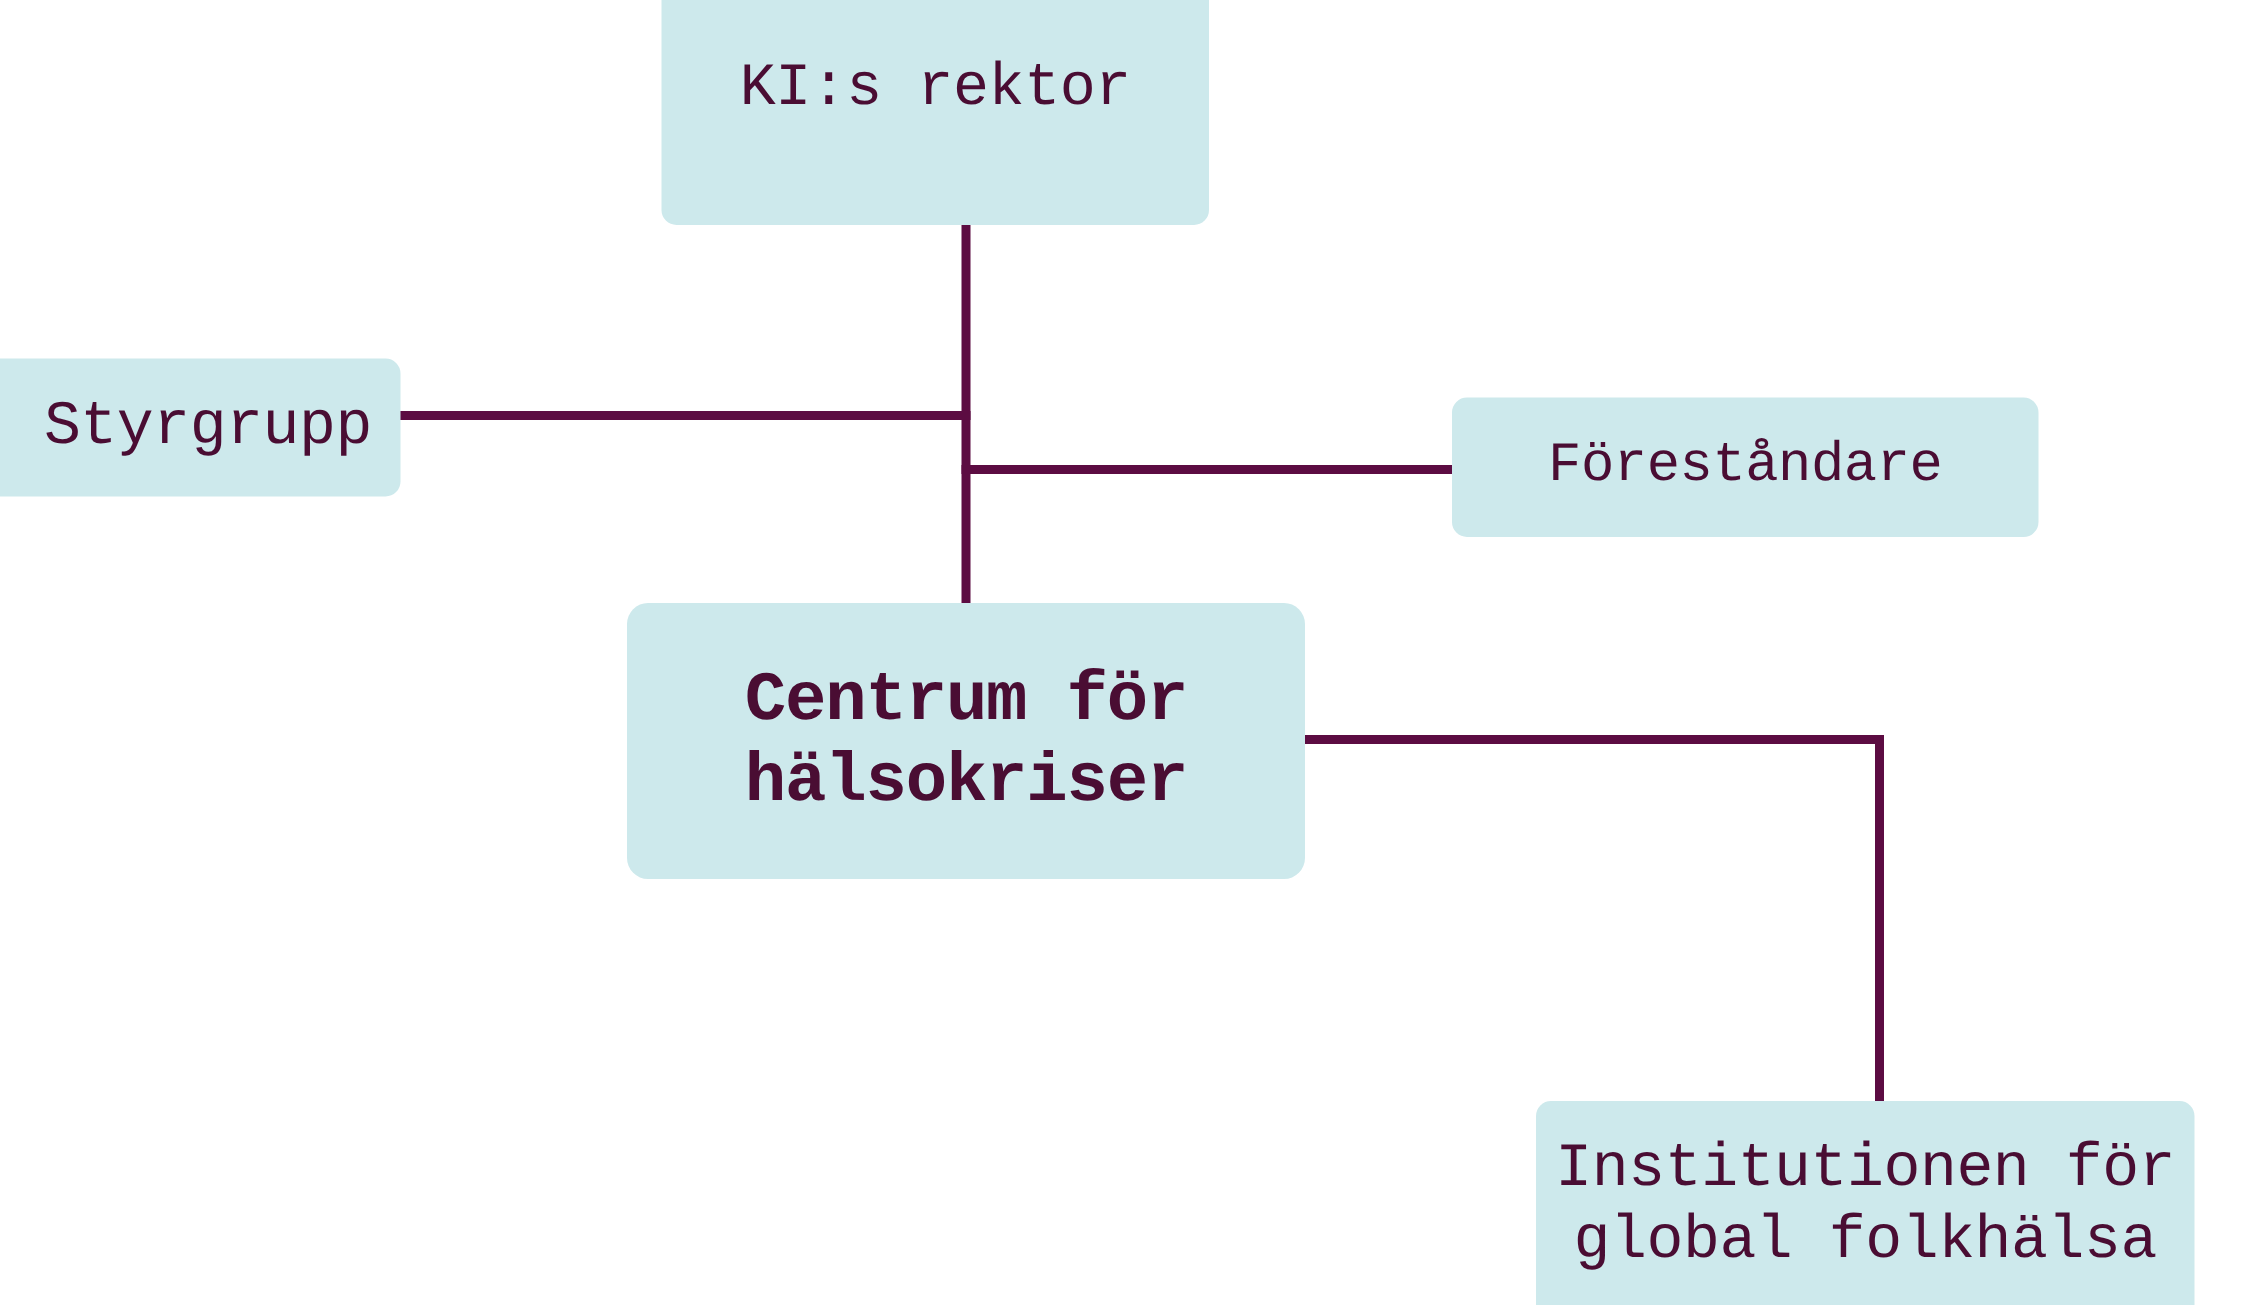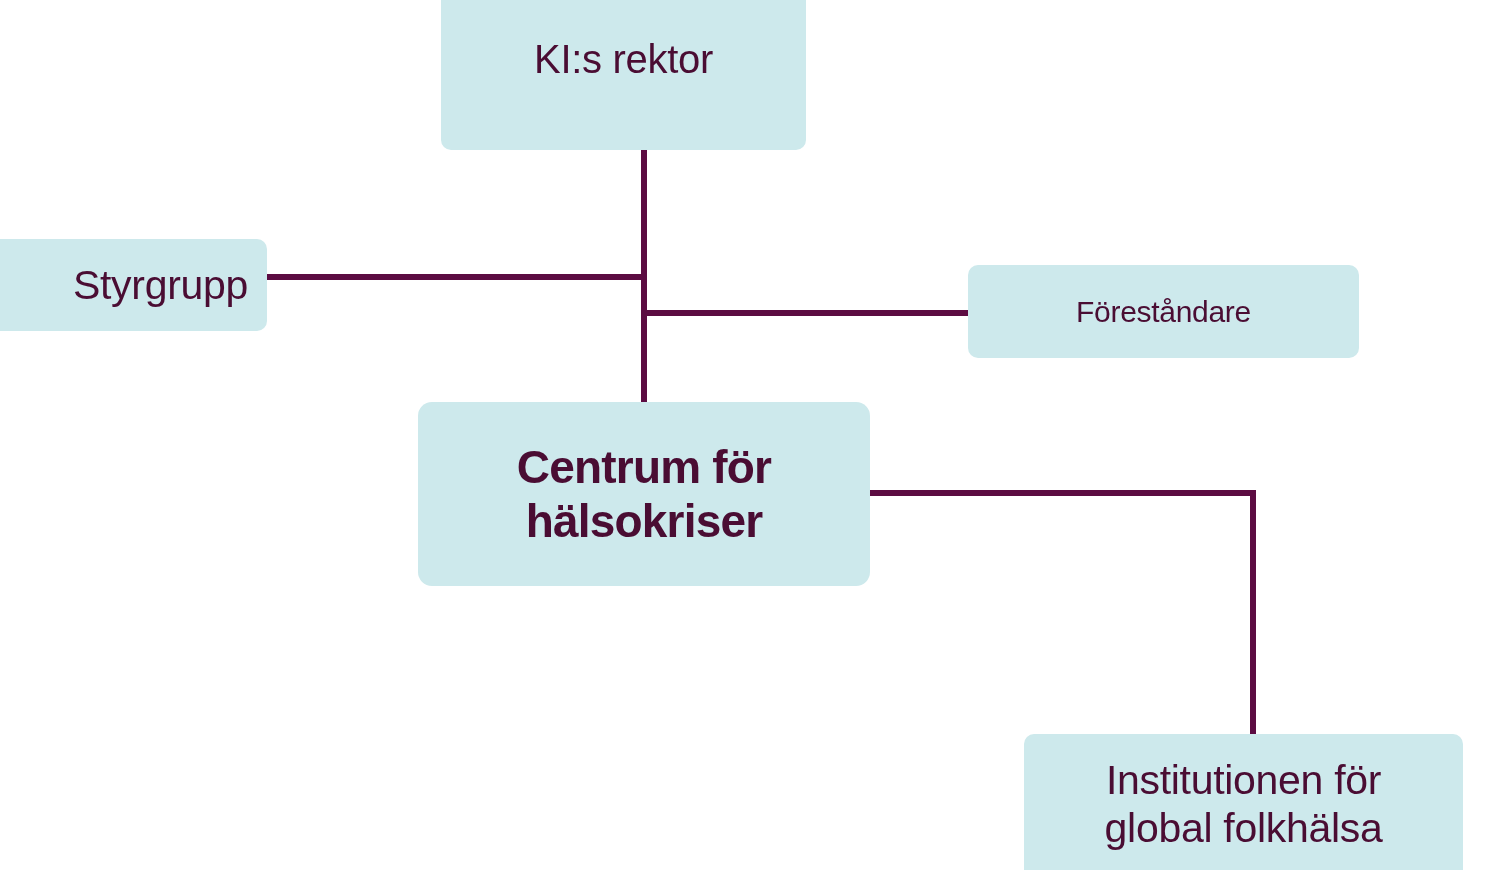--- a/index.html
+++ b/index.html
@@ -6,21 +6,21 @@
     margin: 0;
     padding: 0;
     background: #ffffff;
   }
   #canvas {
     position: relative;
     width: 1500px;
     height: 870px;
     background: #ffffff;
     overflow: hidden;
-    font-family: Liberation Sans, sans-serif;
+    font-family: Liberation Mono, monospace;
   }
 
   
   .line {
     position: absolute;
     background: #5c0c42;
   }
 
   
   .node {
@@ -53,21 +53,21 @@
   }
   #node-styrgrupp {
     left: -14px;  top: 239px;  width: 281px;  height: 92px;
     font-size: 41px;
     border-radius: 0 10px 10px 0;
     justify-content: flex-end;
     padding-right: 19px;
   }
   #node-forestandare {
     left: 968px;  top: 265px;  width: 391px;  height: 93px;
-    font-size: 30px;
+    font-size: 37px;
   }
   #node-centrum {
     left: 418px;  top: 402px;  width: 452px;  height: 184px;
     font-size: 46px;
     border-radius: 14px;
   }
   #node-institutionen {
     left: 1024px; top: 734px;  width: 439px;  height: 145px;
     font-size: 41px;
     border-radius: 10px 10px 0 0;

